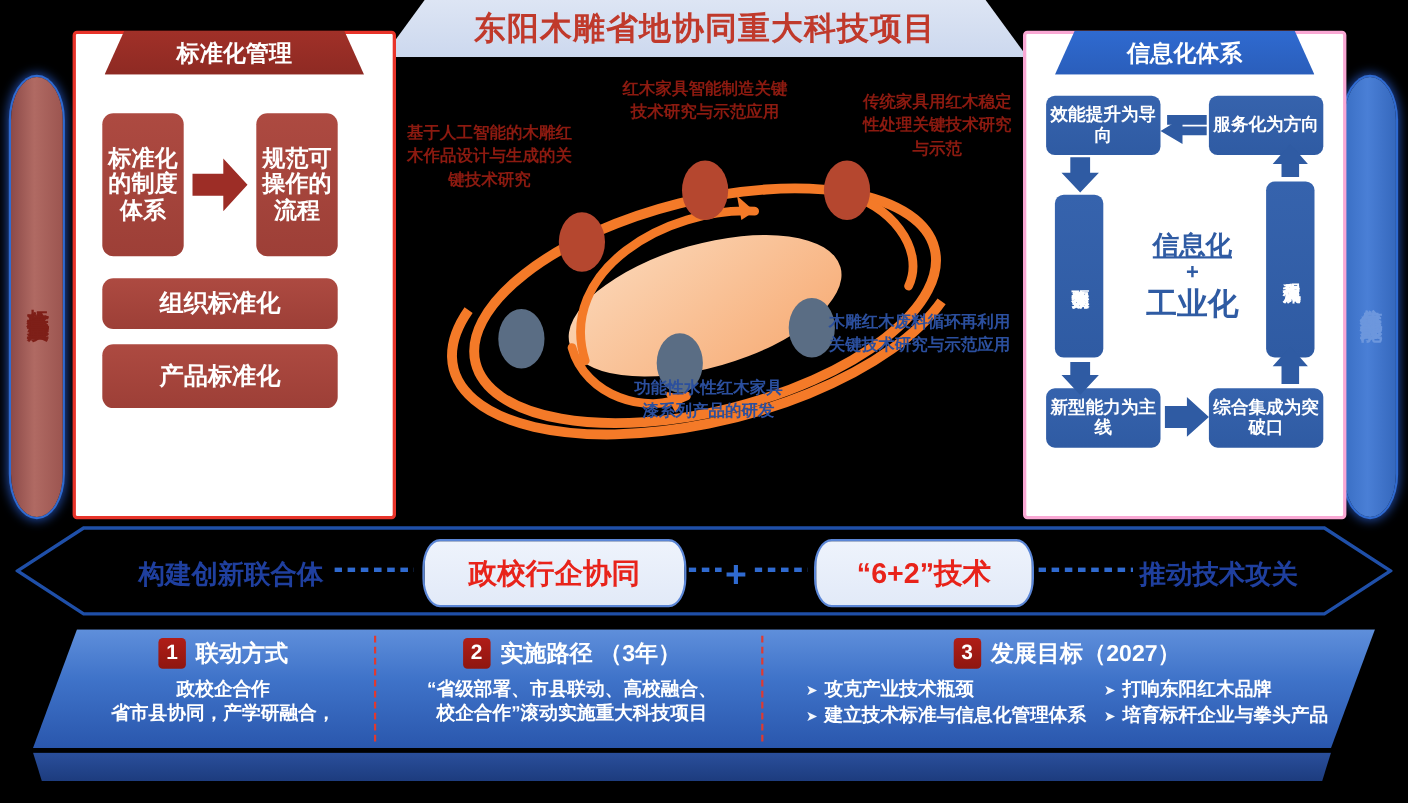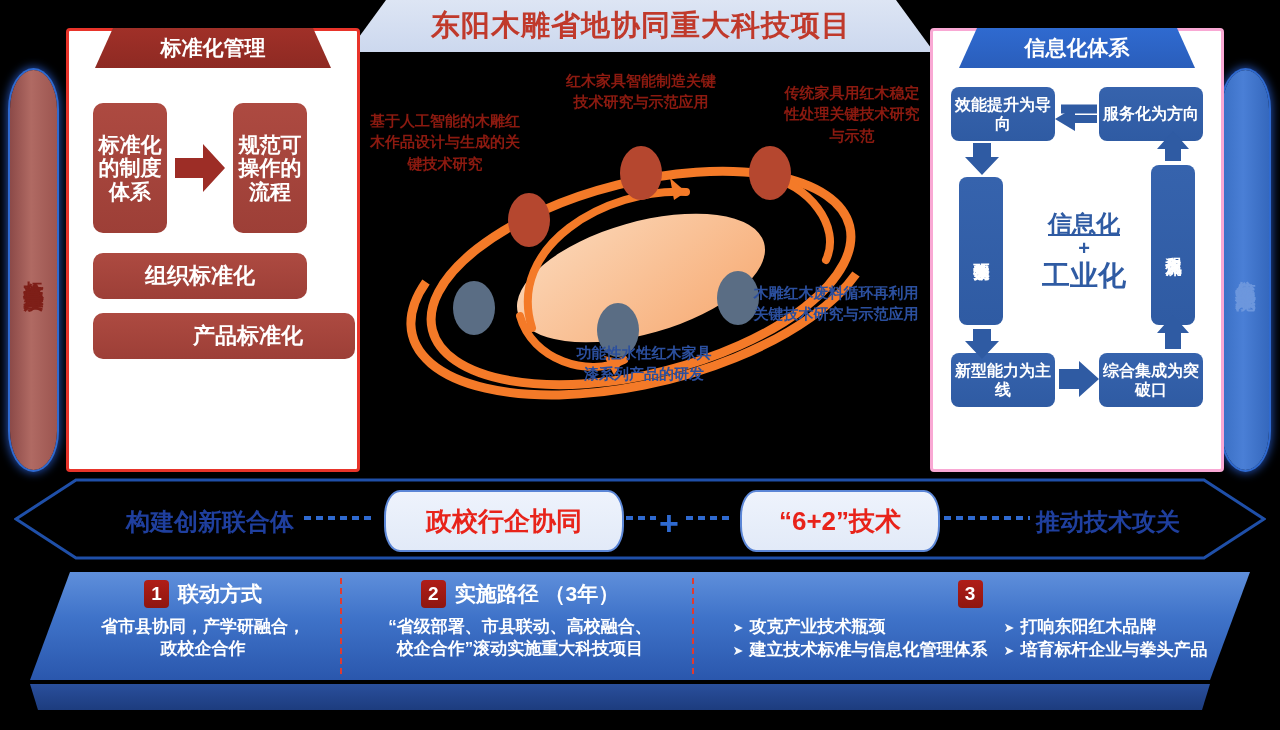--- a/index.html
+++ b/index.html
@@ -40,21 +40,21 @@
   .box-red{background:linear-gradient(#ad4a41,#9d3f37);border-radius:10px;color:#fff;
     font-weight:bold;display:flex;align-items:center;justify-content:center;text-align:center;}
   .box-blue{background:linear-gradient(#3663ad,#2f5ba3);border-radius:8px;color:#fff;
     font-weight:bold;display:flex;align-items:center;justify-content:center;text-align:center;
     line-height:1.2;}
 
   .lp-b1{position:absolute;left:24px;top:72px;width:74px;height:130px;font-size:21px;line-height:1.12;}
   .lp-b2{position:absolute;left:164px;top:72px;width:74px;height:130px;font-size:21px;line-height:1.12;}
   .lp-arrow{position:absolute;left:104px;top:108px;width:54px;height:58px;}
   .lp-b3{position:absolute;left:24px;top:222px;width:214px;height:46px;font-size:22px;}
-  .lp-b4{position:absolute;left:24px;top:282px;width:214px;height:46px;font-size:22px;padding-left:48px;}
+  .lp-b4{position:absolute;left:24px;top:282px;width:214px;height:58px;font-size:22px;}
 
   
   .rp-tl{position:absolute;left:18px;top:56px;width:104px;height:54px;font-size:16px;}
   .rp-tr{position:absolute;left:166px;top:56px;width:104px;height:54px;font-size:16px;}
   .rp-ml{position:absolute;left:26px;top:146px;width:44px;height:148px;font-size:16px;}
   .rp-mr{position:absolute;left:218px;top:134px;width:44px;height:160px;font-size:16px;}
   .rp-bl{position:absolute;left:18px;top:322px;width:104px;height:54px;font-size:16px;}
   .rp-br{position:absolute;left:166px;top:322px;width:104px;height:54px;font-size:16px;}
   .rp-vtxt{writing-mode:vertical-rl;text-orientation:upright;line-height:1.05;}
   .rp-center{position:absolute;left:96px;top:150px;width:110px;height:140px;
@@ -275,22 +275,22 @@
   </div>
 
   <div class="bottom">
 
     <div class="bcol" style="left:38px;width:270px;">
       <div class="bhead">
         <div class="bnum">1</div>
         <div class="bttl">联动方式</div>
       </div>
       <div class="bbody">
+        <span class="ln">政校企合作</span>
         <span class="ln">省市县协同，产学研融合，</span>
-        <span class="ln">政校企合作</span>
       </div>
     </div>
 
     <div class="vsep" style="left:310px;"></div>
 
     <div class="bcol" style="left:322px;width:336px;">
       <div class="bhead">
         <div class="bnum">2</div>
         <div class="bttl">实施路径 （3年）</div>
       </div>
@@ -298,20 +298,21 @@
         <span class="ln">“省级部署、市县联动、高校融合、</span>
         <span class="ln">校企合作”滚动实施重大科技项目</span>
       </div>
     </div>
 
     <div class="vsep" style="left:662px;"></div>
 
     <div class="bcol" style="left:672px;width:536px;">
       <div class="bhead">
         <div class="bnum">3</div>
+        <div class="bttl">发展目标（2027）</div>
       </div>
       <div class="blist">
         <ul>
           <li>攻克产业技术瓶颈</li>
           <li>建立技术标准与信息化管理体系</li>
         </ul>
         <ul>
           <li>打响东阳红木品牌</li>
           <li>培育标杆企业与拳头产品</li>
         </ul>

